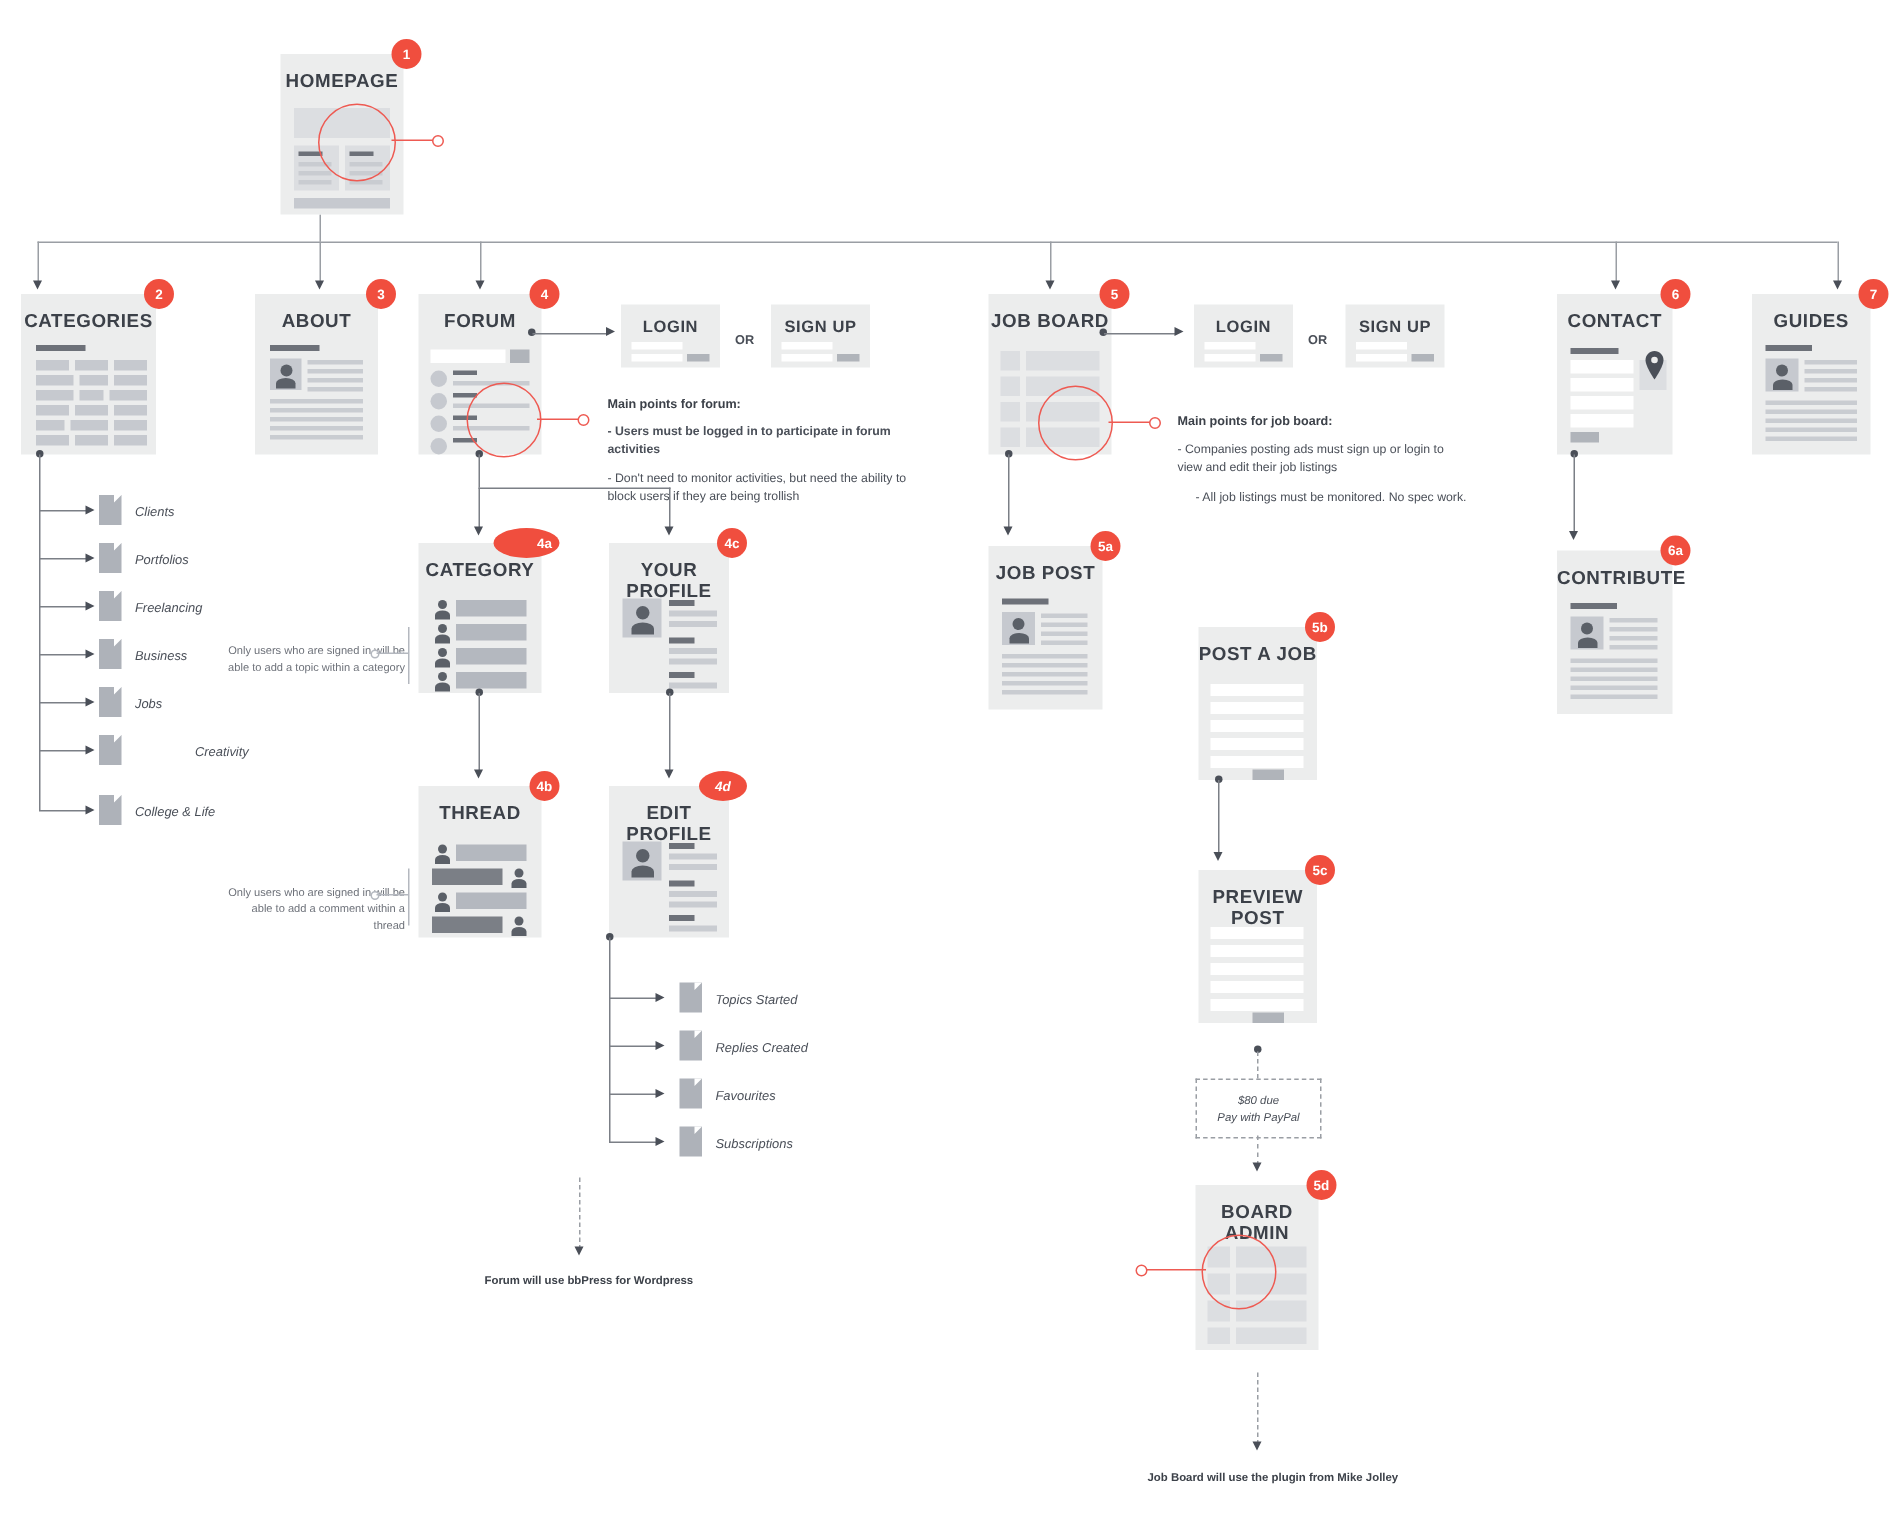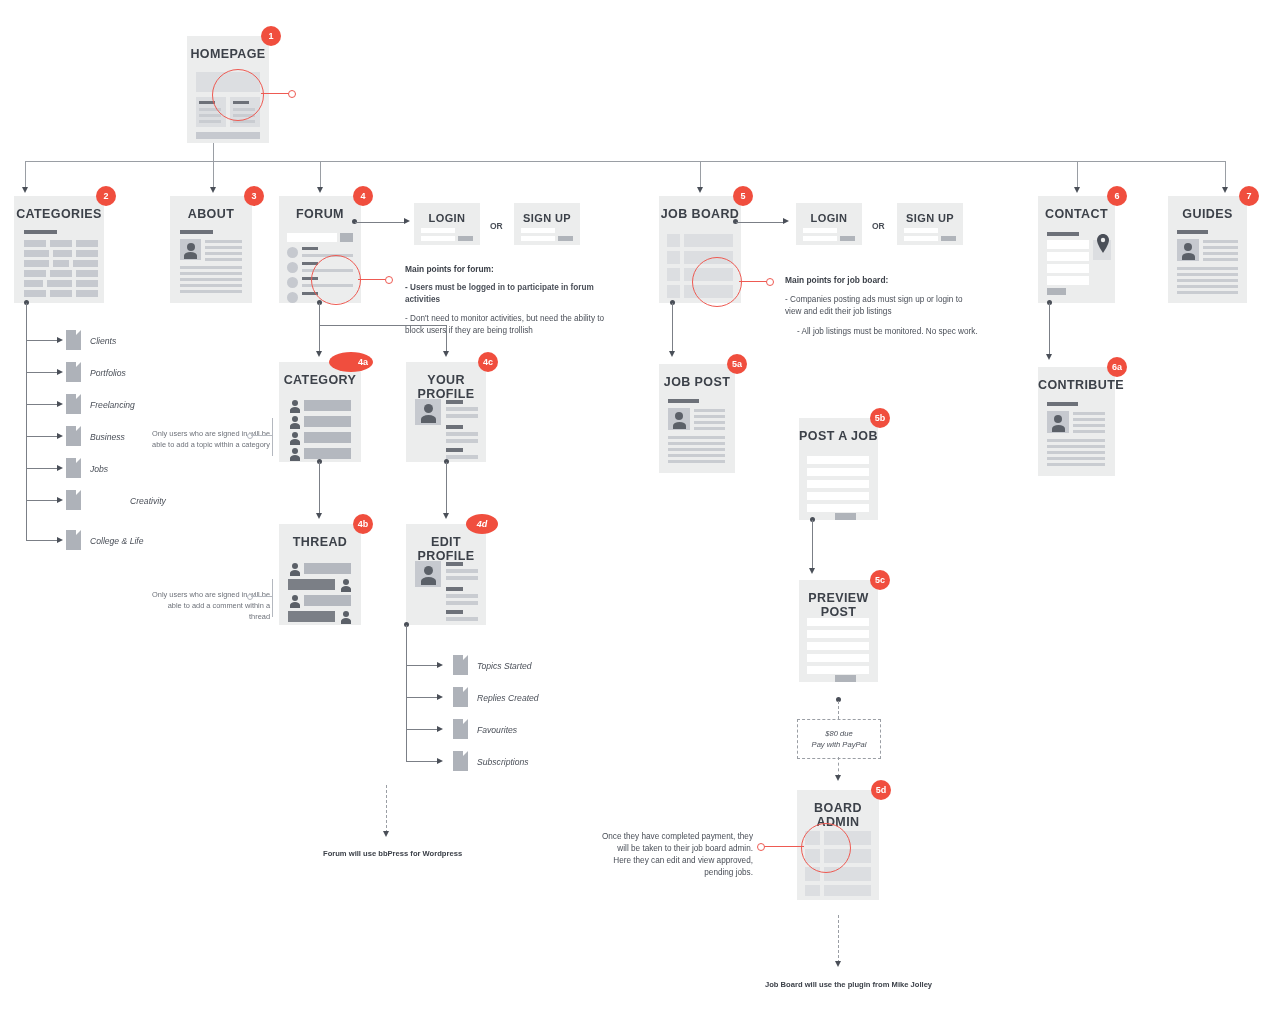--- a/index.html
+++ b/index.html
@@ -518,21 +518,20 @@
     <div class="bar light" style="left:27px;top:59px;width:47px;height:14px;"></div>
     <div class="bar light" style="left:8px;top:77px;width:15px;height:14px;"></div>
     <div class="bar light" style="left:27px;top:77px;width:47px;height:14px;"></div>
     <div class="bar light" style="left:8px;top:95px;width:15px;height:11px;"></div>
     <div class="bar light" style="left:27px;top:95px;width:47px;height:11px;"></div>
     <div class="badge" style="right:-12px;top:-10px;width:20px;height:20px;">5d</div>
   </div>
   <div class="redcirc" style="left:801px;top:823px;width:48px;height:48px;"></div>
   <div class="redline" style="left:762px;top:846px;width:42px;"></div>
   <div class="redring" style="left:757px;top:843px;"></div>
-  <div class="anno-line" style="position:absolute;left:598px;top:831px;width:155px;text-align:right;">Once they have completed payment, they will be taken to their job board admin. Here they can edit and view approved, pending jobs.</div>
 
   <div class="dln" style="left:838px;top:915px;height:48px;"></div>
   <div class="arrow" style="left:834.5px;top:961px;"></div>
   <div class="footnote" style="left:765px;top:980px;">Job Board will use the plugin from Mike Jolley</div>
 
   <div class="card" style="left:1038px;top:196px;width:77px;height:107px;">
     <div class="title" style="margin-top:11px;">CONTACT</div>
     <div class="bar dark" style="left:9px;top:36px;width:32px;height:4px;"></div>
     <div class="bar white" style="left:9px;top:44px;width:42px;height:9px;"></div>
     <div class="bar white" style="left:9px;top:56px;width:42px;height:9px;"></div>

